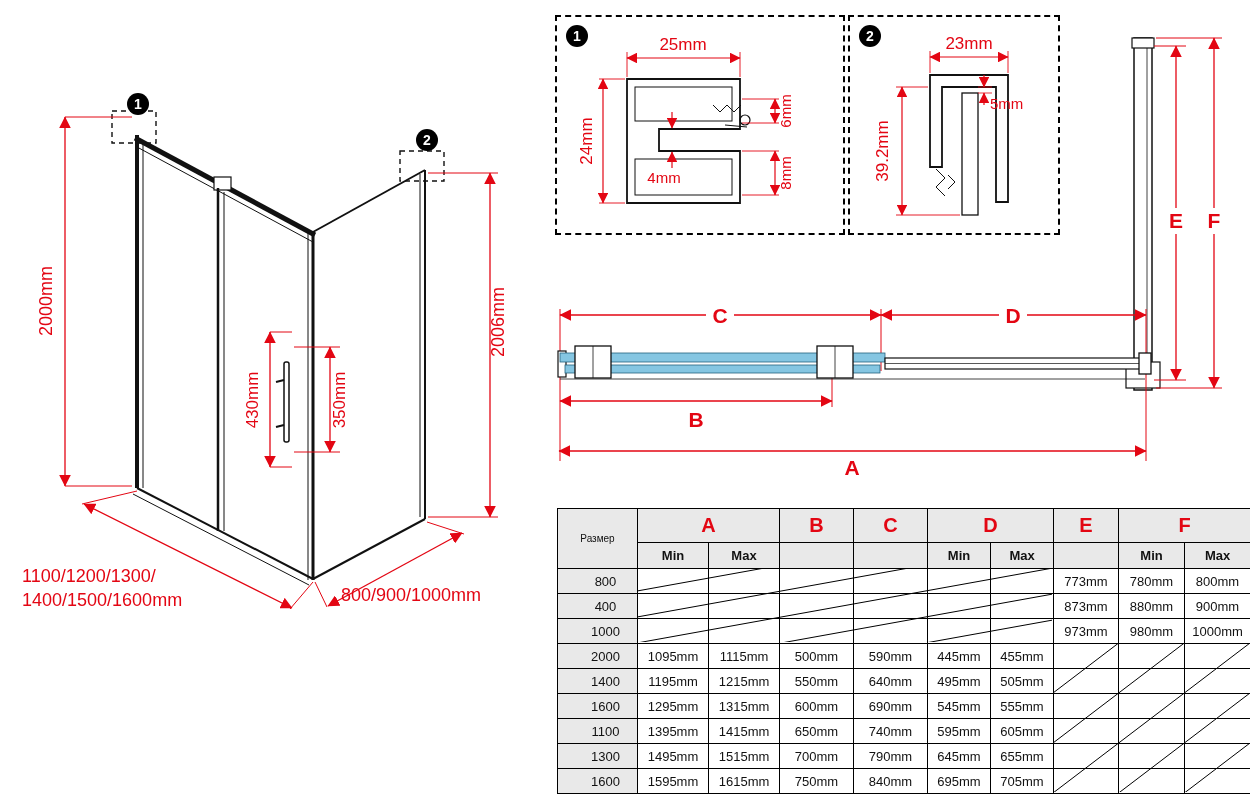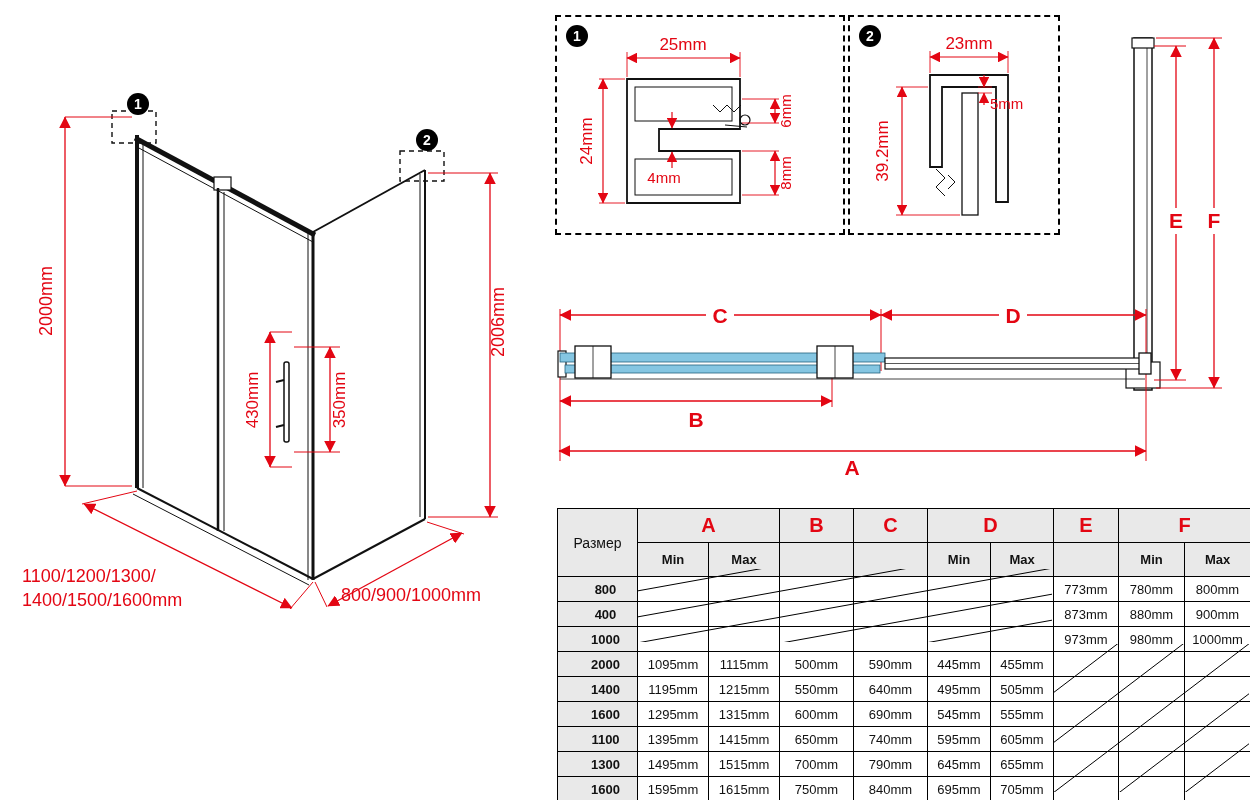--- a/index.html
+++ b/index.html
@@ -13,27 +13,27 @@
   .dimtxt-lg{fill:#e30613;font-size:18px;}
   .letter{fill:#e30613;font-size:21px;font-weight:bold;}
   .callout-num{fill:#fff;font-size:14px;font-weight:bold;}
 
   
   .table-wrap{position:absolute;left:557px;top:508px;width:693px;height:287px;}
   table.spec{border-collapse:collapse;table-layout:fixed;width:693px;}
   table.spec td{border:1px solid #000;text-align:center;vertical-align:middle;
                 padding:0;font-size:13px;color:#111;background:#fff;overflow:hidden;}
   table.spec tr.hrow1{height:34px;}
-  table.spec tr.hrow2{height:34px;}
+  table.spec tr.hrow2{height:26px;}
   table.spec tr.drow{height:25px;}
   table.spec td.hdr{background:#e9e9e9;}
   table.spec td.big{background:#e9e9e9;color:#e30613;font-size:20px;font-weight:bold;}
   table.spec td.mm{background:#e9e9e9;font-weight:bold;}
-  table.spec td.size{background:#e9e9e9;font-weight:bold;padding-left:16px;}
-  table.spec td.sizehdr{background:#e9e9e9;font-size:14px;}
+  table.spec td.size{background:#e9e9e9;font-weight:normal;padding-left:16px;}
+  table.spec td.sizehdr{background:#e9e9e9;font-size:10px;}
   .tbl-overlay{position:absolute;left:0;top:0;pointer-events:none;}
 </style>
 </head>
 <body>
 
 <div class="canvas">
 
   <svg width="0" height="0" class="abs" style="left:0;top:0">
     <defs>
       <marker id="arrR" viewBox="0 0 10 10" refX="9.5" refY="5" markerWidth="9" markerHeight="9" orient="auto-start-reverse">

